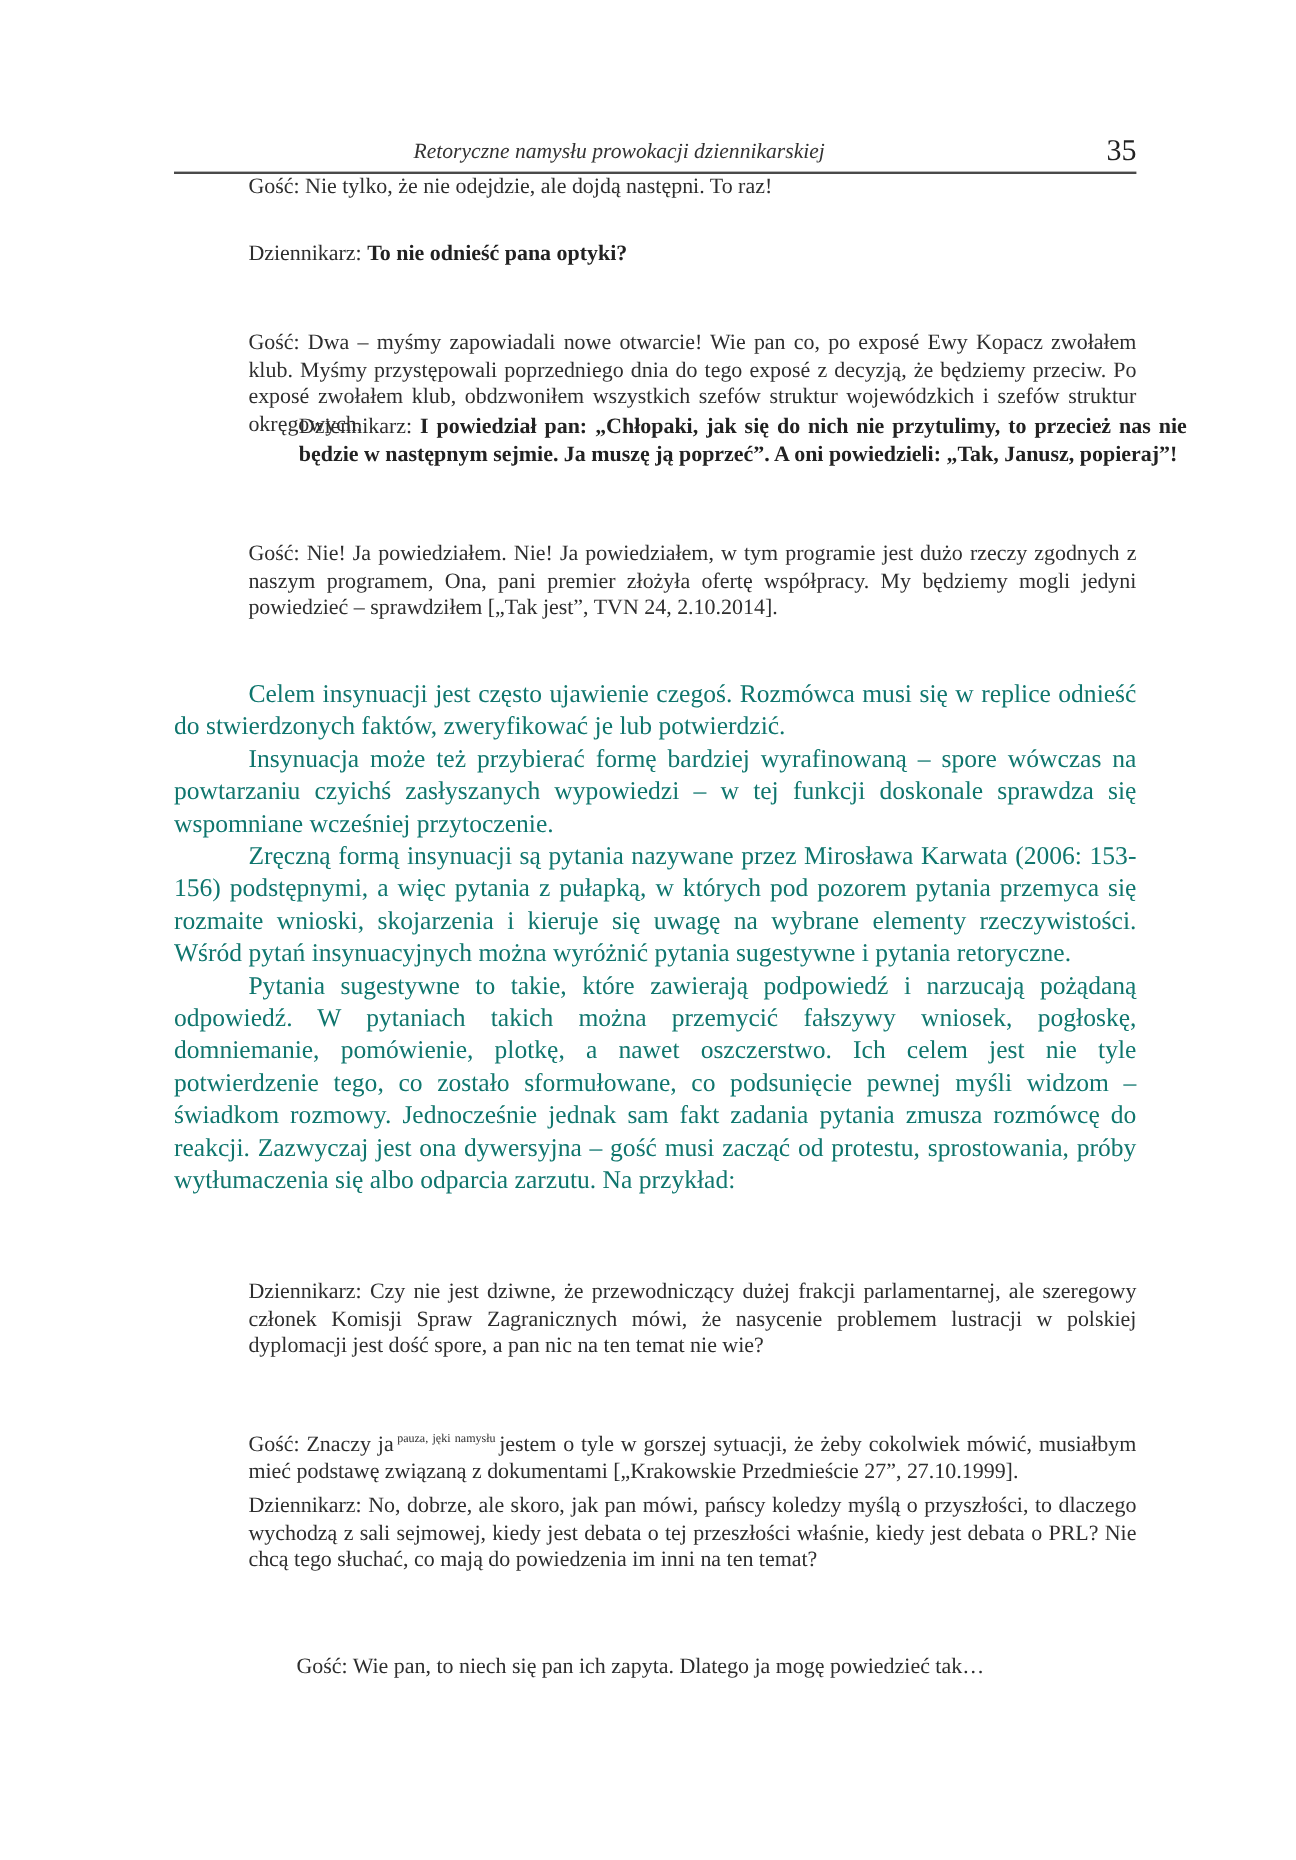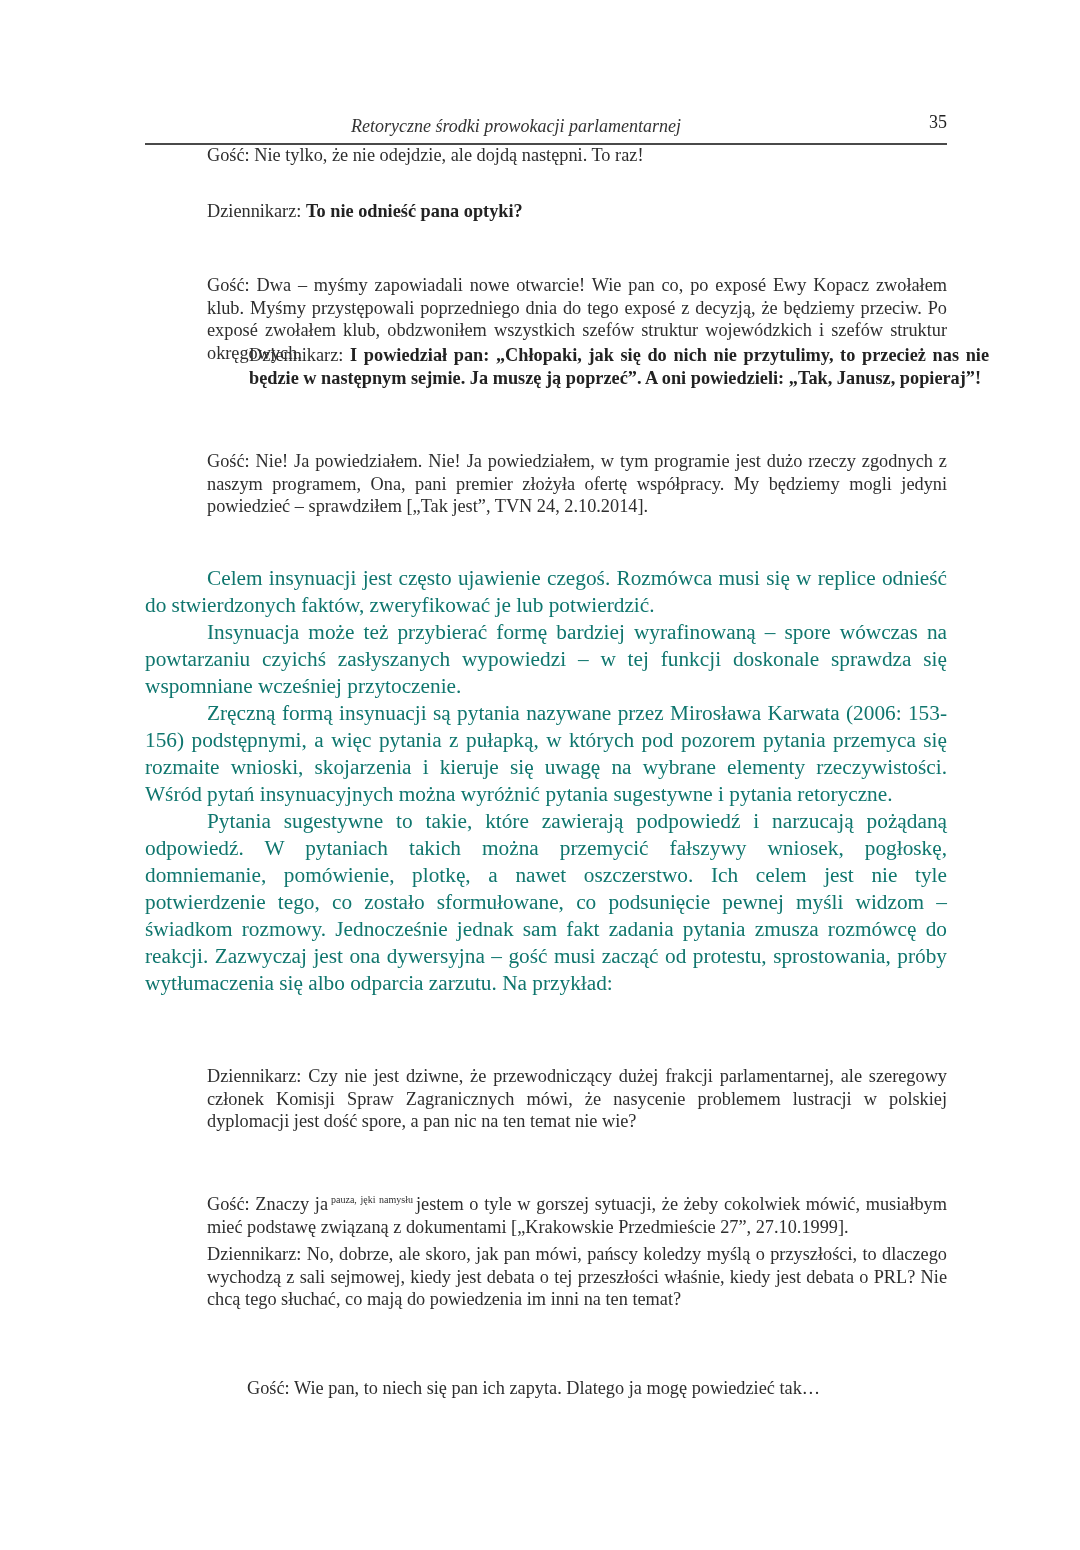--- a/index.html
+++ b/index.html
@@ -1,37 +1,37 @@
 <!DOCTYPE html>
 <html><head>
 <meta charset="utf-8">
 <style>
   html, body { margin: 0; padding: 0; background: #ffffff; }
   body { width: 1080px; height: 1550px; position: relative; overflow: hidden;
          font-family: "Liberation Serif", "DejaVu Serif", serif; color: #2b2b2b; }
   .header { position: absolute; left: 145px; top: 112px; width: 802px; height: 30px; }
   .running-title { position: absolute; left: 0; right: 60px; top: 4px; text-align: center;
                    font-style: italic; font-size: 18px; color: #333; }
-  .page-number { position: absolute; right: 0; top: 0; font-size: 18px; color: #222; }
+  .page-number { position: absolute; right: 0; top: 0; font-size: 25px; color: #222; }
   .rule { position: absolute; left: 145px; top: 143px; width: 802px; height: 2px; background: #4a4a4a; }
 
   .dialog { position: absolute; left: 207px; width: 740px; font-size: 18.3px; line-height: 22.5px;
             text-align: justify; color: #2e2e2e; }
   .dialog b { color: #222; }
   .sup { font-size: 10px; vertical-align: 7px; margin: 0 3px; }
 
   .body-text { position: absolute; left: 145px; width: 802px; font-size: 21.3px; line-height: 27px;
                text-align: justify; color: #0f766e; }
   .body-text p { margin: 0; text-indent: 62px; }
 </style>
 </head>
 <body>
 
 <div class="header">
-  <div class="running-title">Retoryczne środki prowokacji parlamentarnej</div>
+  <div class="running-title">Retoryczne namysłu prowokacji dziennikarskiej</div>
   <div class="page-number">35</div>
 </div>
 <div class="rule"></div>
 
 <div class="dialog" style="top:144px;">
   <span>Gość:</span>
   <span>Nie tylko, że nie odejdzie, ale dojdą następni. To raz!</span>
 </div>
 <div class="dialog" style="top:200px;">
   <span>Dziennikarz:</span>

